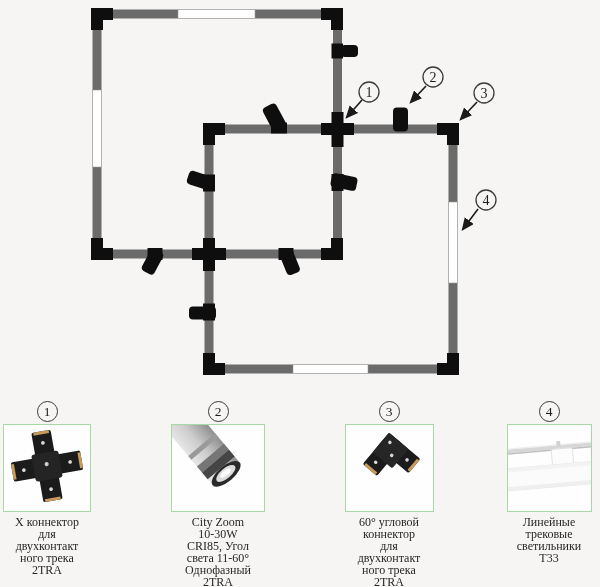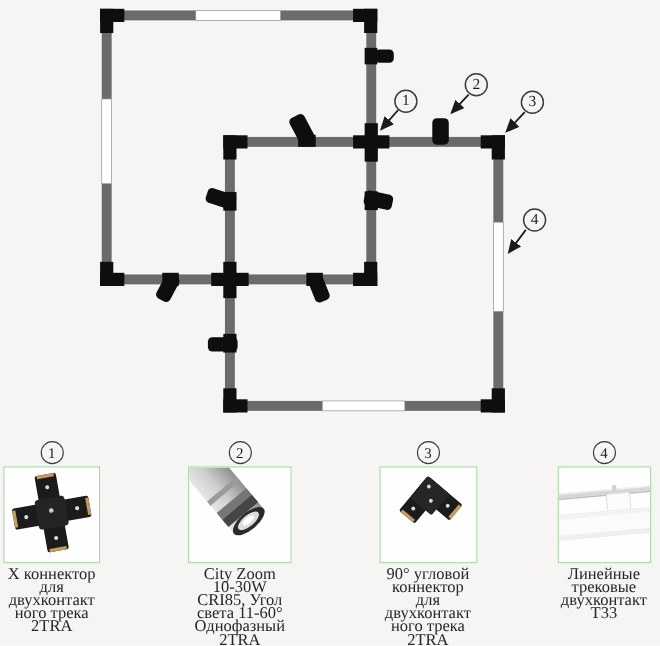--- a/index.html
+++ b/index.html
@@ -16,21 +16,21 @@
   .num-circle{
     width:21px;height:21px;margin-top:1px;border:1.4px solid #3a3a3a;border-radius:50%;
     display:flex;align-items:center;justify-content:center;
     font-size:13.5px;color:#1d1d1d;background:transparent;box-sizing:border-box;
   }
   .photo-box{
     margin-top:2px;background:#fefefe;border:1px solid #a6d9a6;
     overflow:hidden;box-sizing:border-box;display:block;
   }
   .caption{
-    margin-top:4px;font-size:15px;line-height:12px;text-align:center;
+    margin-top:4px;font-size:12px;line-height:12px;text-align:center;
     white-space:pre-line;color:#262626;
   }
 </style>
 </head>
 <body>
 
 <div class="stage">
 
   <svg class="diagram" width="600" height="400" viewBox="0 0 600 400">
     <defs>
@@ -245,21 +245,21 @@
           <rect x="24" y="20" width="26" height="26" rx="2" fill="#262626"></rect>
           <rect x="63" y="22" width="3" height="15" fill="#c79a5d"></rect>
           <rect x="26" y="59" width="15" height="3" fill="#c79a5d"></rect>
           <circle cx="31" cy="27" r="1.8" fill="#d9d9d9"></circle>
           <circle cx="41" cy="36" r="1.8" fill="#d9d9d9"></circle>
           <circle cx="56" cy="29.5" r="1.8" fill="#d9d9d9"></circle>
           <circle cx="33" cy="52" r="1.8" fill="#d9d9d9"></circle>
         </g>
       </svg>
     </div>
-    <div class="caption">90° угловой
+    <div class="caption">60° угловой
 коннектор
 для
 двухконтакт
 ного трека
 2TRA</div>
   </div>
 
   <div class="product-col" style="left:494px;width:110px;">
     <div class="num-circle">
       <span>4</span>
@@ -273,17 +273,17 @@
           <rect x="52" y="17" width="4" height="5" fill="#cfcfcf"></rect>
           <rect x="46" y="25" width="22" height="17" rx="2" fill="#fcfcfc" stroke="#e0e0e0"></rect>
           <rect x="-2" y="41" width="92" height="23" rx="2" fill="#fbfbfb" stroke="#e8e8e8"></rect>
           <rect x="-2" y="41" width="92" height="4" fill="#f3f3f3"></rect>
           <rect x="-2" y="60" width="92" height="4" fill="#efefef"></rect>
         </g>
       </svg>
     </div>
     <div class="caption">Линейные
 трековые
-двухконтакт
+светильники
 Т33</div>
   </div>
 
 </div>
 
 </body></html>

